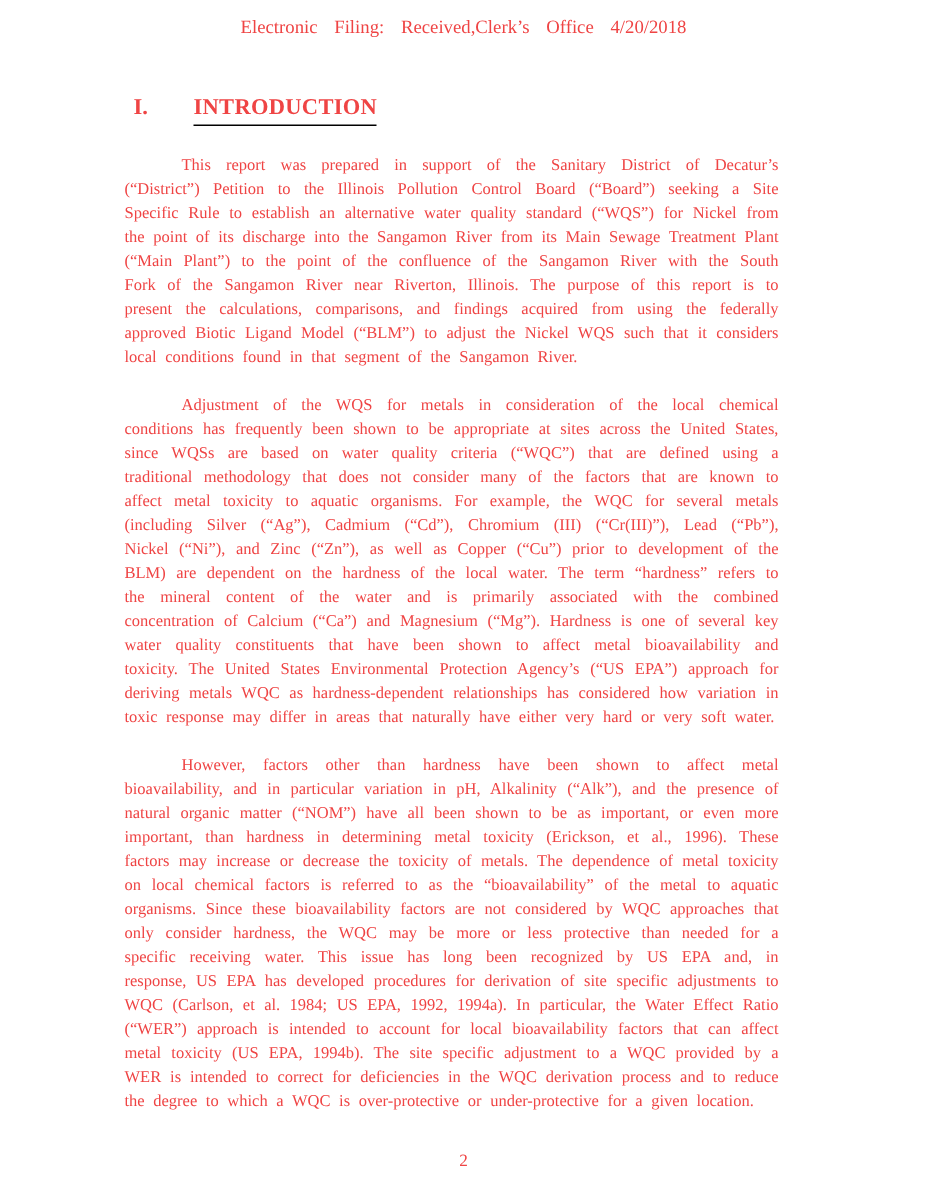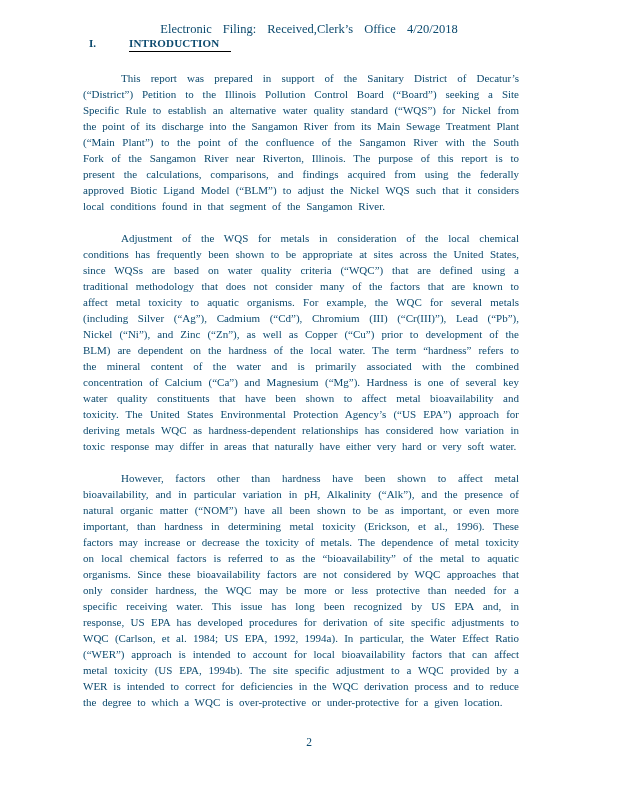--- a/index.html
+++ b/index.html
@@ -7,35 +7,36 @@
     padding: 0;
     background: #ffffff;
   }
   .page {
     position: relative;
     width: 576px;
     height: 800px;
     margin: 0 auto;
     background: #ffffff;
     box-sizing: border-box;
-    padding: 16px 62px 0 62px;
+    padding: 5px 62px 0 62px;
     font-family: "Liberation Serif", "DejaVu Serif", serif;
-    color: #0c4a6e;
+    color: #ef4444;
     overflow: hidden;
   }
   .filing-header {
     text-align: center;
     font-size: 12.5px;
     word-spacing: 8px;
     margin-top: 6px;
     white-space: nowrap;
   }
   .section-heading {
+    margin-top: 38px;
     font-weight: bold;
-    font-size: 11px;
+    font-size: 15px;
   }
   .section-number {
     display: inline-block;
     width: 40px;
     margin-left: 6px;
   }
   .section-title {
     display: inline-block;
     min-width: 102px;
     border-bottom: 1.5px solid #000;

